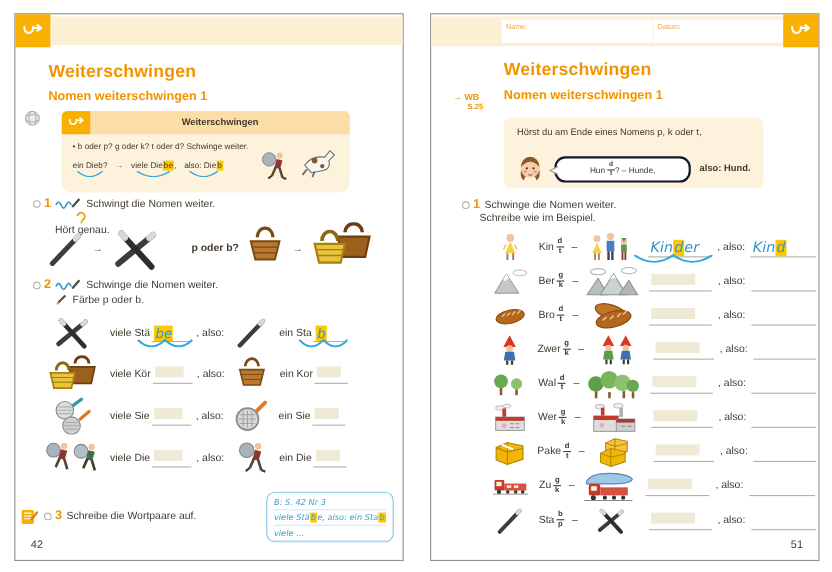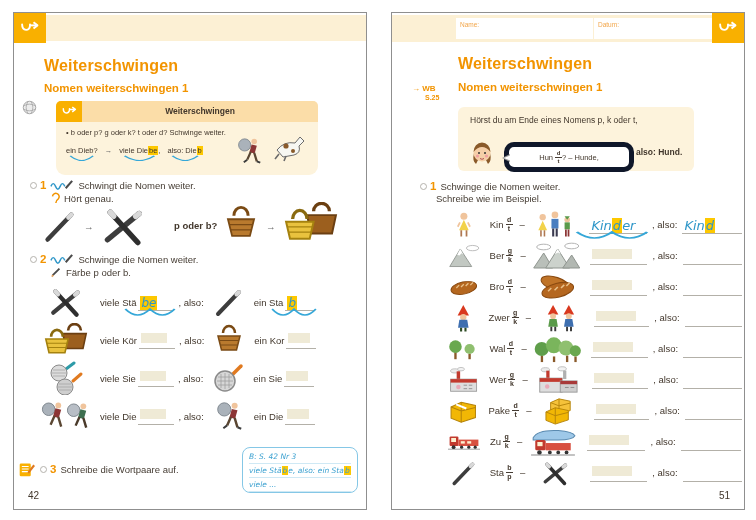--- a/index.html
+++ b/index.html
@@ -48,21 +48,21 @@
   .notebook{position:absolute;left:228px;top:434px;width:116px;height:46px;border:1.5px solid #85c7e6;border-radius:8px;background:#fff;padding:2px 6px 12px;box-sizing:border-box;}
   .nb-line{font-size:7.5px;color:#3aa0d0;border-bottom:1px solid #cfe9f5;height:13px;line-height:13px;font-style:italic;white-space:nowrap;overflow:hidden;font-family:"DejaVu Sans",sans-serif;}
   .pagenum{position:absolute;bottom:8px;font-size:10px;color:#42372c;}
   
   .field{position:absolute;top:5px;height:21px;background:#fff;}
   .field span{position:absolute;left:4px;top:3px;font-size:6.5px;color:#f2a64a;}
   
   .infobox{position:absolute;left:66px;top:94px;width:236px;height:64px;background:#fdf3dc;border-radius:6px;}
   .infobox .t1{position:absolute;left:12px;top:8px;font-size:8.5px;color:#42372c;}
   .infobox .t2{position:absolute;left:12px;top:20px;font-size:8.5px;color:#42372c;}
-  .bubble{position:absolute;left:46px;top:35px;width:120px;height:20px;border:5px solid #0f172a;border-radius:10px;background:#fff;display:flex;align-items:center;justify-content:center;font-size:7.5px;color:#42372c;}
+  .bubble{position:absolute;left:46px;top:35px;width:120px;height:20px;border:2px solid #0f172a;border-radius:10px;background:#fff;display:flex;align-items:center;justify-content:center;font-size:7.5px;color:#42372c;}
   .bubble:before{content:"";position:absolute;left:-7px;top:7px;border-top:4px solid transparent;border-bottom:4px solid transparent;border-right:8px solid #9a9a9a;}
   .bubble:after{content:"";position:absolute;left:-5px;top:8px;border-top:3px solid transparent;border-bottom:3px solid transparent;border-right:7px solid #fff;}
   .wbref{position:absolute;left:20px;top:71px;font-size:8px;font-weight:bold;color:#f29400;line-height:9px;}
   .wbref .s2{padding-left:13px;font-size:7px;}
 </style>
 </head>
 <body>
 
 <div class="page" id="left-page">
   <div class="corner" style="left:0;top:0;">
@@ -131,21 +131,21 @@
     <span class="marker"></span>
     <span class="exnum">1</span>
     <span class="icon" style="width:24px;height:12px;margin-right:4px;">
       <svg viewBox="0 0 26 13">
           <path d="M1 8 q2.5 -6 5 0 t5 0 t5 0" fill="none" stroke="#2e96c8" stroke-width="1.6"></path>
           <line x1="17" y1="10" x2="24" y2="2" stroke="#4a4a4a" stroke-width="2.2"></line>
         </svg>
     </span>
     <span>Schwingt die Nomen weiter.</span>
   </div>
-  <div class="exline" style="left:36px;top:179px;">
+  <div class="exline" style="left:36px;top:179px;flex-direction:column;">
     <span class="icon" style="width:10px;height:12px;margin-right:4px;">
       <svg viewBox="0 0 12 14">
           <path d="M3 5 a4 4 0 1 1 7 3 q-3 2 -3 5" fill="none" stroke="#f29400" stroke-width="1.8"></path>
         </svg>
     </span>
     <span>Hört genau.</span>
   </div>
 
   <span class="icon" style="position:absolute;left:28px;top:194px;width:36px;height:38px;">
       <svg viewBox="0 0 32 32">

